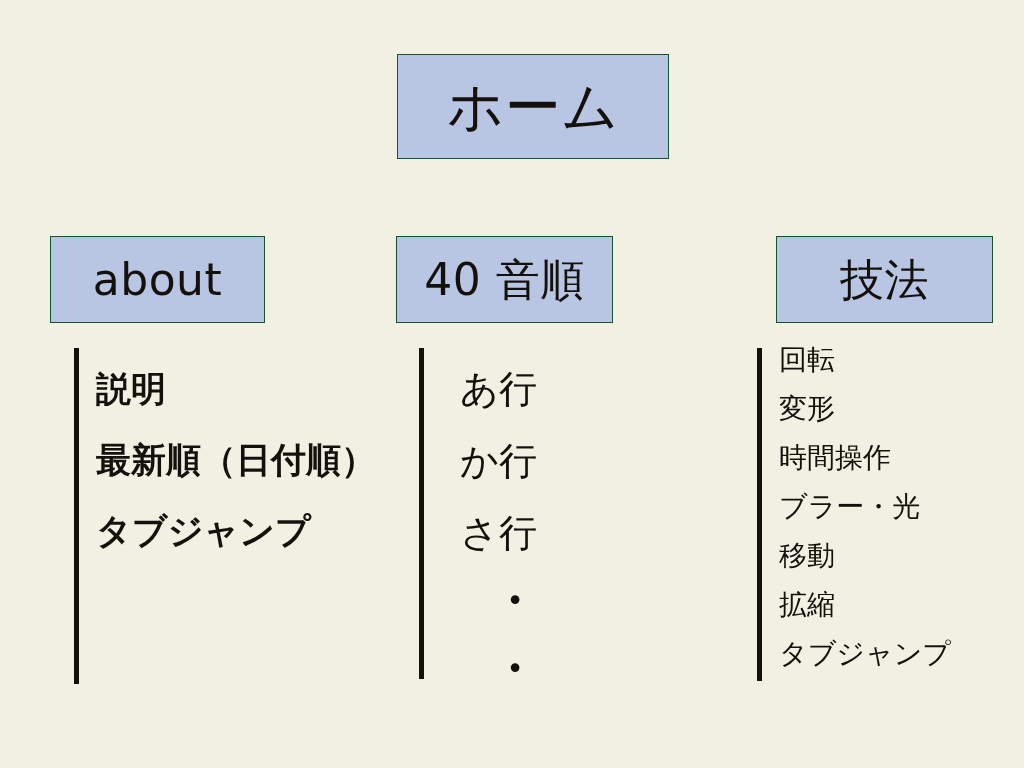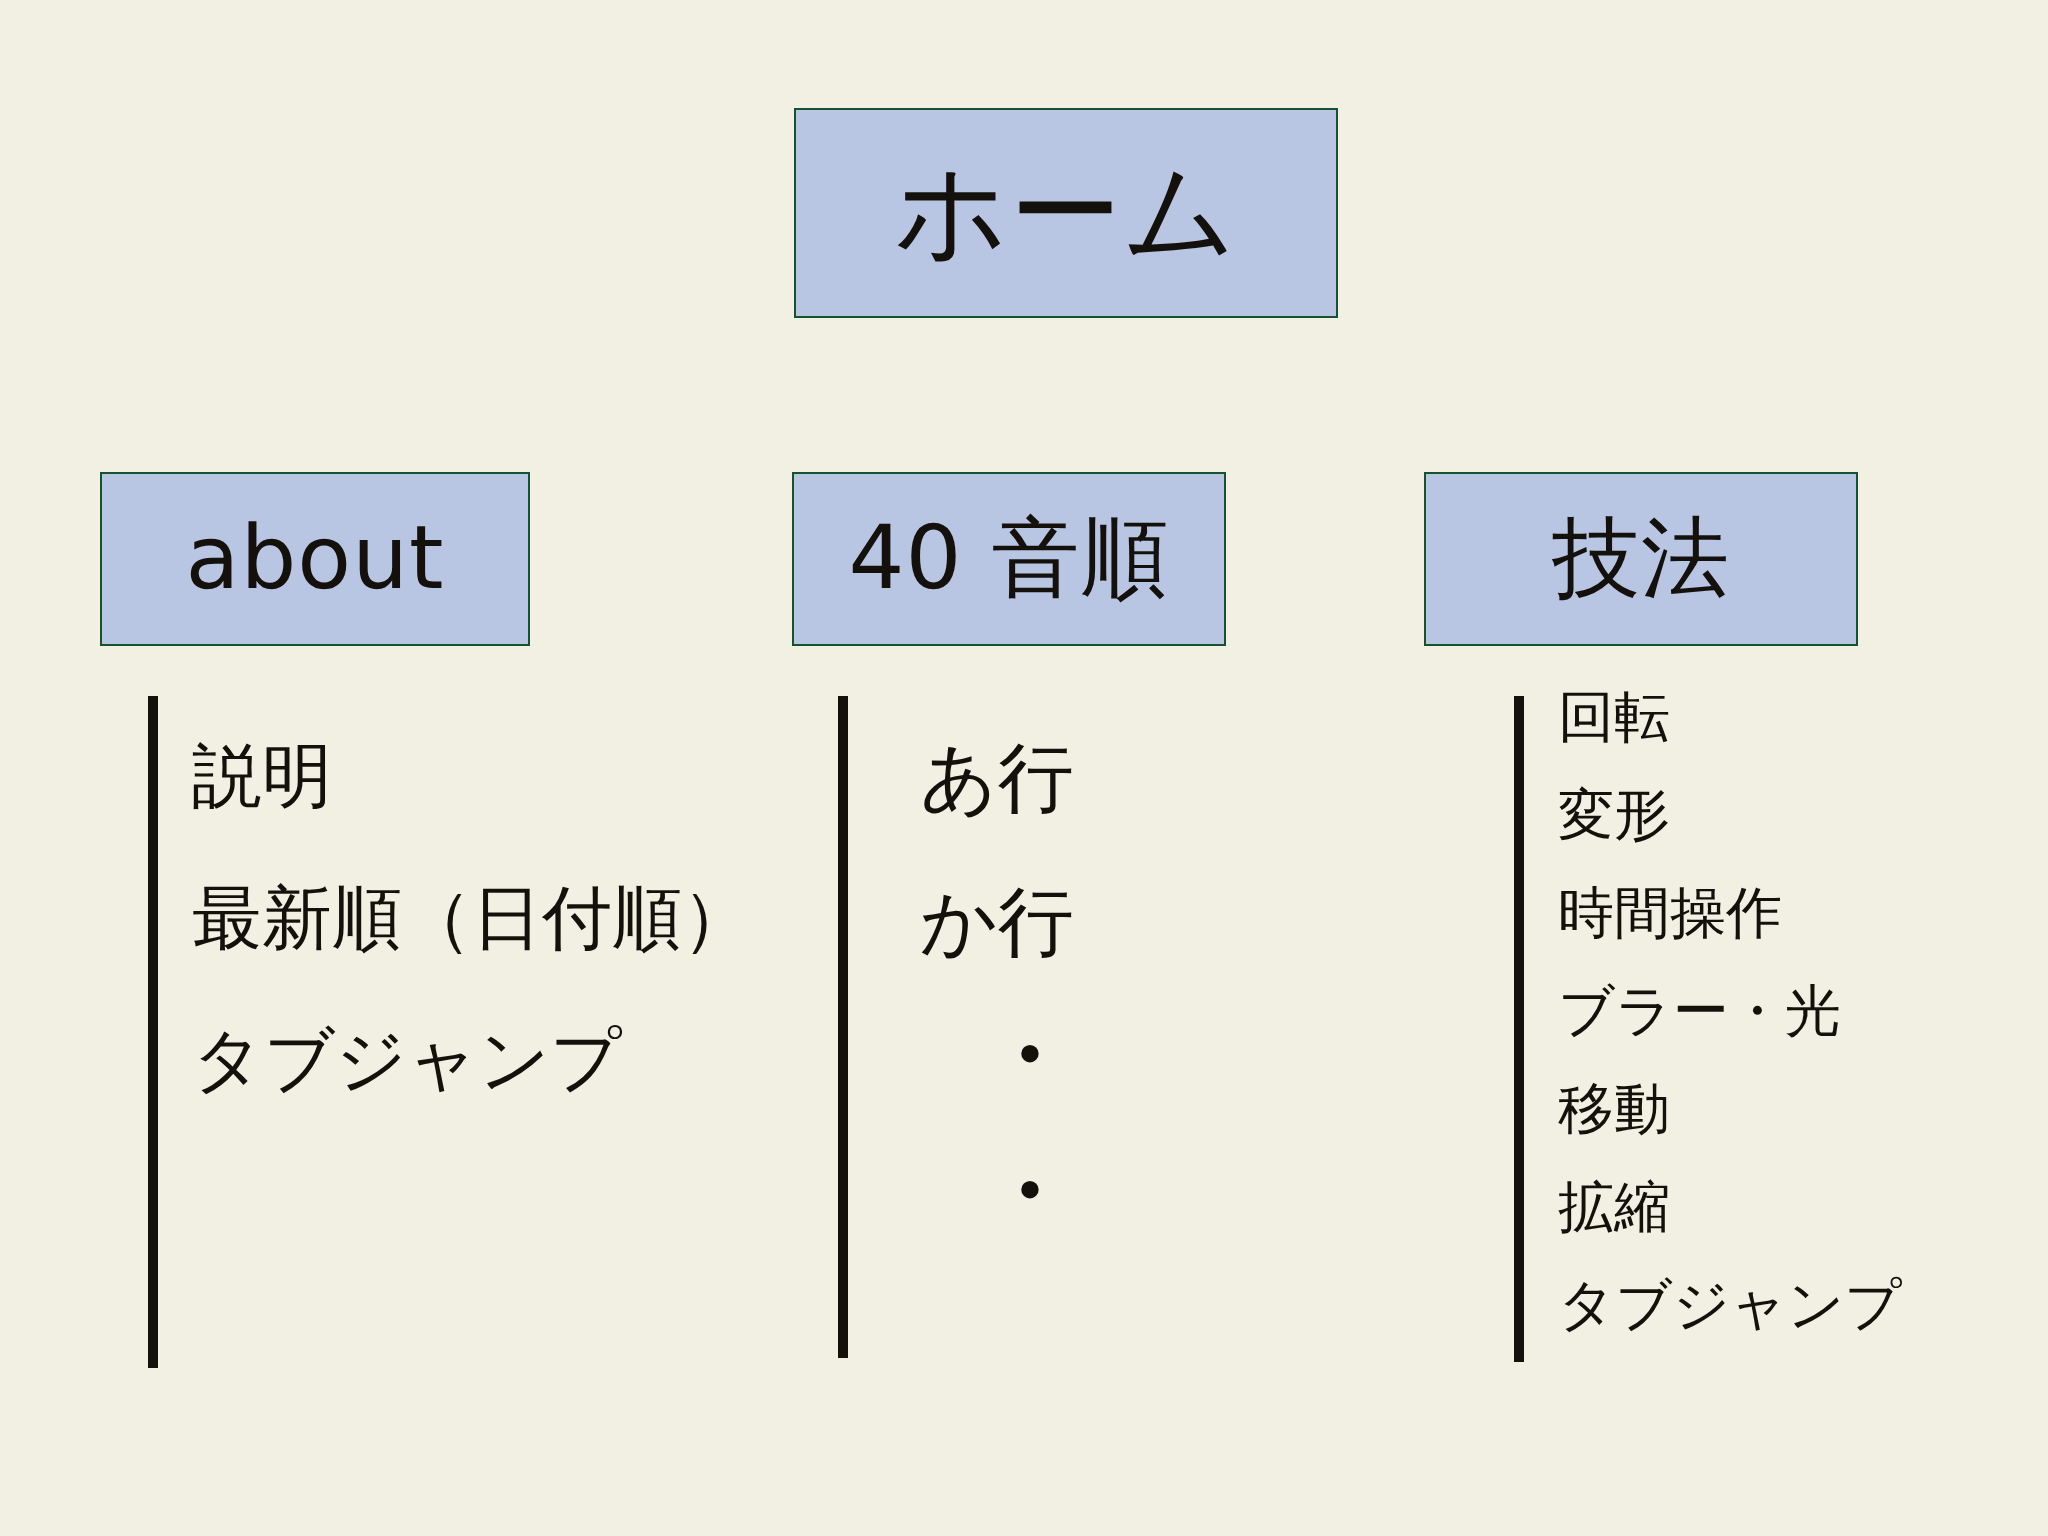--- a/index.html
+++ b/index.html
@@ -52,21 +52,21 @@
     width: 215px;
     height: 87px;
   }
   #branch-node-1 {
     left: 396px;
     top: 236px;
     width: 217px;
     height: 87px;
   }
   #branch-node-2 {
-    left: 712px;
+    left: 776px;
     top: 236px;
     width: 217px;
     height: 87px;
   }
   .branch-label { font-size: 44px; }
 
   
   .branch-rule {
     position: absolute;
     width: 5px;
@@ -88,20 +88,21 @@
     line-height: 1;
   }
 
   #leaf-list-0 {
     left: 96px;
     top: 372px;
   }
   #leaf-list-0 .leaf-item {
     font-size: 35px;
     margin-bottom: 36px;
+    font-weight: bold;
   }
 
   #leaf-list-1 {
     left: 460px;
     top: 370px;
   }
   #leaf-list-1 .leaf-item {
     font-size: 38px;
     margin-bottom: 34px;
   }
@@ -141,20 +142,21 @@
     <li class="leaf-item">タブジャンプ</li>
   </ul>
 
   <div class="node-box" id="branch-node-1">
     <span class="node-label branch-label">40 音順</span>
   </div>
   <div class="branch-rule" id="rule-1"></div>
   <ul class="leaf-list" id="leaf-list-1">
     <li class="leaf-item">あ行</li>
     <li class="leaf-item">か行</li>
+    <li class="leaf-item">さ行</li>
     <li class="leaf-item dot-item">•</li>
     <li class="leaf-item dot-item">•</li>
   </ul>
 
   <div class="node-box" id="branch-node-2">
     <span class="node-label branch-label">技法</span>
   </div>
   <div class="branch-rule" id="rule-2"></div>
   <ul class="leaf-list" id="leaf-list-2">
     <li class="leaf-item">回転</li>

